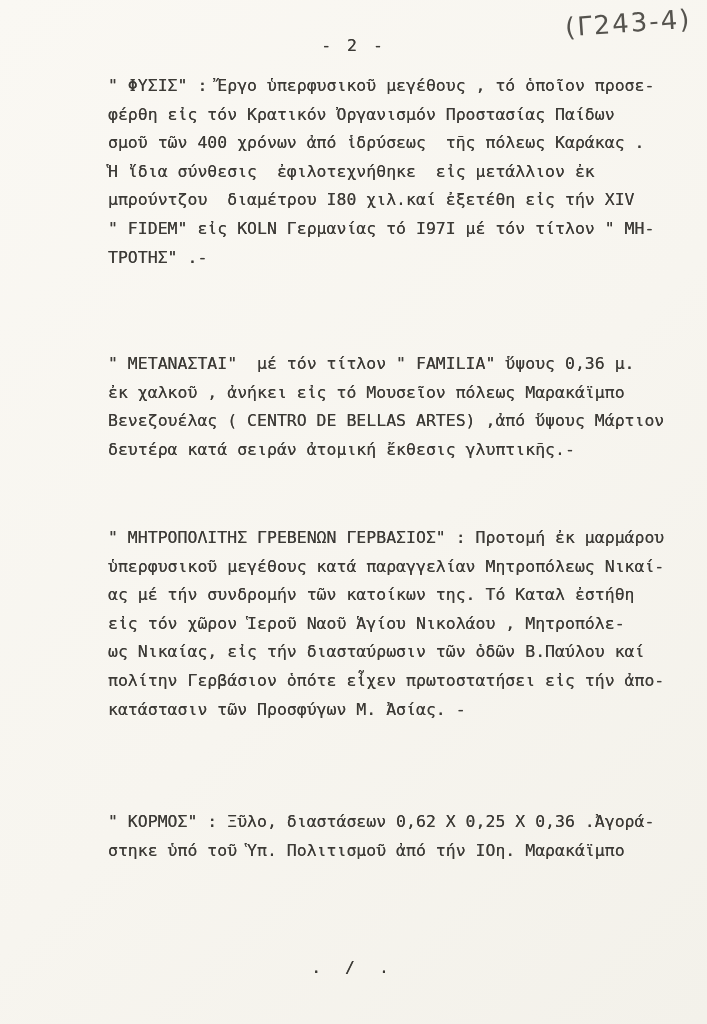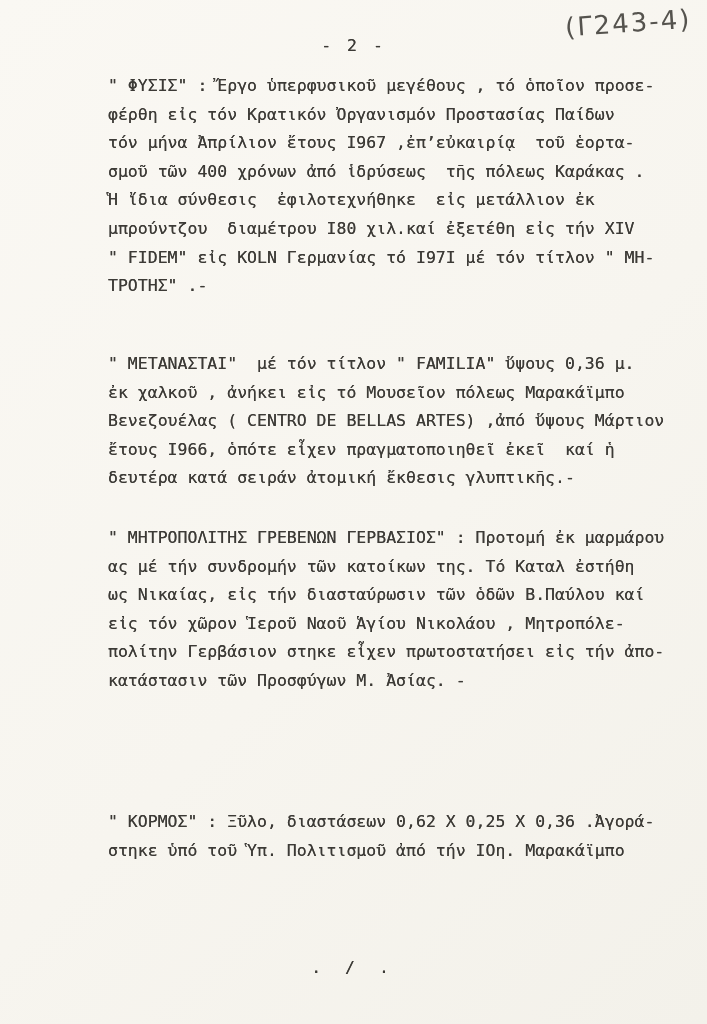--- a/index.html
+++ b/index.html
@@ -72,42 +72,41 @@
 
 <div class="page">
 
   <div class="annotation">(Γ243-4)</div>
 
   <div class="pageno">- 2 -</div>
 
   <div class="para p1">
     <span class="line">" ΦΥΣΙΣ" : Ἔργο ὑπερφυσικοῦ μεγέθους , τό ὁποῖον προσε-</span>
     <span class="line">φέρθη εἰς τόν Κρατικόν Ὀργανισμόν Προστασίας Παίδων</span>
-    <span class="line">τόν μήνα Ἀπρίλιον ἔτους I967 ,ἐπ’εὐκαιρίᾳ  τοῦ ἑορτα-</span>
     <span class="line">σμοῦ τῶν 400 χρόνων ἀπό ἱδρύσεως  τῆς πόλεως Καράκας .</span>
     <span class="line">Ἡ ἴδια σύνθεσις  ἐφιλοτεχνήθηκε  εἰς μετάλλιον ἐκ</span>
     <span class="line">μπρούντζου  διαμέτρου I80 χιλ.καί ἐξετέθη εἰς τήν XIV</span>
     <span class="line">" FIDEM" εἰς KOLN Γερμανίας τό I97I μέ τόν τίτλον " ΜΗ-</span>
     <span class="line">ΤΡΟΤΗΣ" .-</span>
   </div>
 
   <div class="para p2">
     <span class="line">" ΜΕΤΑΝΑΣΤΑΙ"  μέ τόν τίτλον " FAMILIA" ὕψους 0,36 μ.</span>
     <span class="line">ἐκ χαλκοῦ , ἀνήκει εἰς τό Μουσεῖον πόλεως Μαρακάϊμπο</span>
     <span class="line">Βενεζουέλας ( CENTRO DE BELLAS ARTES) ,ἀπό ὕψους Μάρτιον</span>
-    <span class="line">ἔτους I966, ὁπότε εἶχεν πραγματοποιηθεῖ ἐκεῖ  καί ἡ</span>
     <span class="line">δευτέρα κατά σειράν ἀτομική ἔκθεσις γλυπτικῆς.-</span>
   </div>
 
   <div class="para p3">
     <span class="line">" ΜΗΤΡΟΠΟΛΙΤΗΣ ΓΡΕΒΕΝΩΝ ΓΕΡΒΑΣΙΟΣ" : Προτομή ἐκ μαρμάρου</span>
+    <span class="line">ὑπερφυσικοῦ μεγέθους κατά παραγγελίαν Μητροπόλεως Νικαί-</span>
     <span class="line">ας μέ τήν συνδρομήν τῶν κατοίκων της. Τό Καταλ ἐστήθη</span>
+    <span class="line">εἰς τόν χῶρον Ἱεροῦ Ναοῦ Ἁγίου Νικολάου , Μητροπόλε-</span>
     <span class="line">ως Νικαίας, εἰς τήν διασταύρωσιν τῶν ὁδῶν Β.Παύλου καί</span>
-    <span class="line">εἰς τόν χῶρον Ἱεροῦ Ναοῦ Ἁγίου Νικολάου , Μητροπόλε-</span>
-    <span class="line">πολίτην Γερβάσιον στηκε εἶχεν πρωτοστατήσει εἰς τήν ἀπο-</span>
+    <span class="line">πολίτην Γερβάσιον ὁπότε εἶχεν πρωτοστατήσει εἰς τήν ἀπο-</span>
     <span class="line">κατάστασιν τῶν Προσφύγων Μ. Ἀσίας. -</span>
   </div>
 
   <div class="para p4">
     <span class="line">" ΚΟΡΜΟΣ" : Ξῦλο, διαστάσεων 0,62 Χ 0,25 Χ 0,36 .Ἀγορά-</span>
     <span class="line">στηκε ὑπό τοῦ Ὑπ. Πολιτισμοῦ ἀπό τήν IOη. Μαρακάϊμπο</span>
   </div>
 
   <div class="footer">. / .</div>
 

